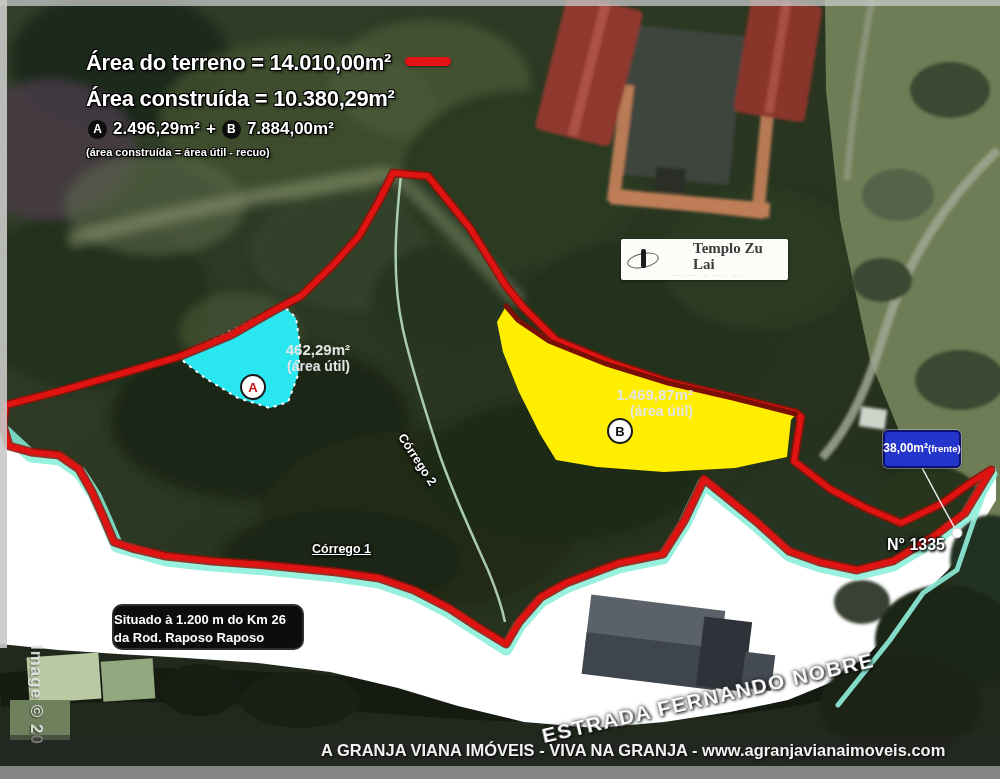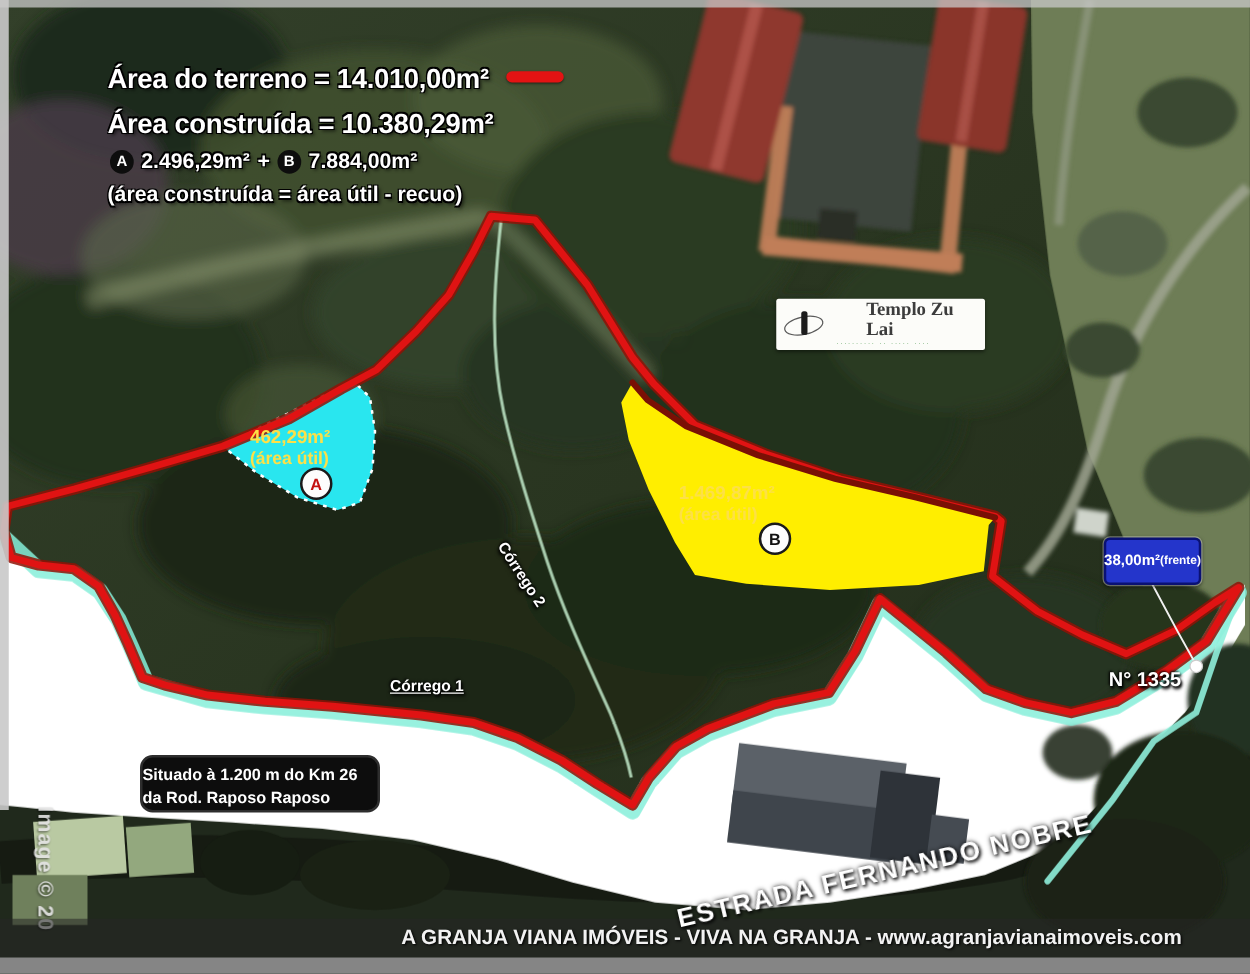--- a/index.html
+++ b/index.html
@@ -4,30 +4,30 @@
 <style>
   html,body{margin:0;padding:0;background:#555;}
   #stage{position:relative;width:1000px;height:779px;overflow:hidden;
          font-family:"Liberation Sans",sans-serif;background:#2c3826;}
   #stage svg{position:absolute;left:0;top:0;z-index:0;}
   .abs{position:absolute;z-index:2;}
   .hdr{color:#fff;font-weight:bold;white-space:nowrap;
        text-shadow:1px 1px 0 #000,-1px -1px 0 #000,1px -1px 0 #000,-1px 1px 0 #000,2px 2px 3px rgba(0,0,0,.7);}
   .h1{font-size:22px;letter-spacing:-.3px;}
   .h3{font-size:17px;display:flex;align-items:center;gap:6px;}
-  .h4{font-size:17px;}
+  .h4{font-size:11px;}
   .dash{display:inline-block;width:46px;height:9px;background:#e31313;border-radius:5px;
         margin-left:14px;vertical-align:4px;box-shadow:0 1px 2px rgba(0,0,0,.5);}
   .badge-dark{display:inline-flex;width:19px;height:19px;border-radius:50%;background:#0d0d0d;
         color:#fff;font-size:12px;font-weight:bold;align-items:center;justify-content:center;
         text-shadow:none;}
   .badge-light{position:absolute;width:22px;height:22px;border-radius:50%;background:#fdfdfd;
         border:2.5px solid #1a1a1a;display:flex;align-items:center;justify-content:center;
         font-size:13px;font-weight:bold;z-index:2;}
-  .reg{position:absolute;width:150px;text-align:left;color:#fde047;font-weight:bold;z-index:2;line-height:1.15;}
+  .reg{position:absolute;width:150px;text-align:right;color:#e5e5e5;font-weight:bold;z-index:2;line-height:1.15;}
   .reg .a1{font-size:15px;}
   .reg .a2{font-size:14px;}
   .maplab{color:#fff;font-weight:bold;white-space:nowrap;
         text-shadow:1px 1px 2px #000,-1px -1px 2px #000,1px 2px 3px rgba(0,0,0,.8);}
   #frente-box{left:883px;top:430px;width:74px;height:34px;background:#2435cb;border:2px solid #0a1173;
         border-radius:5px;box-shadow:0 0 0 1px rgba(255,255,255,.35),0 1px 3px rgba(0,0,0,.5);
         display:flex;flex-direction:row;align-items:center;justify-content:center;color:#fff;
         font-weight:bold;line-height:1.1;z-index:2;}
   #frente-box .f1{font-size:12px;}
   #frente-box .f2{font-size:9.5px;}

